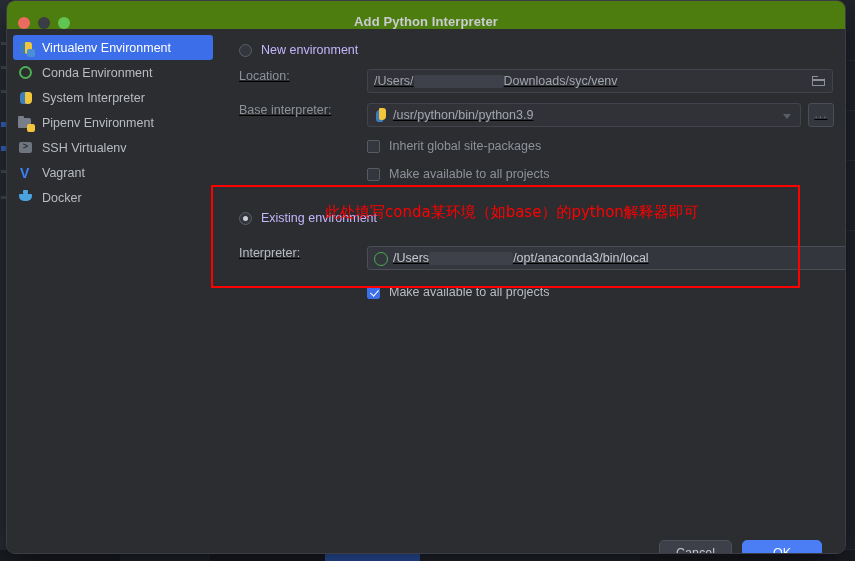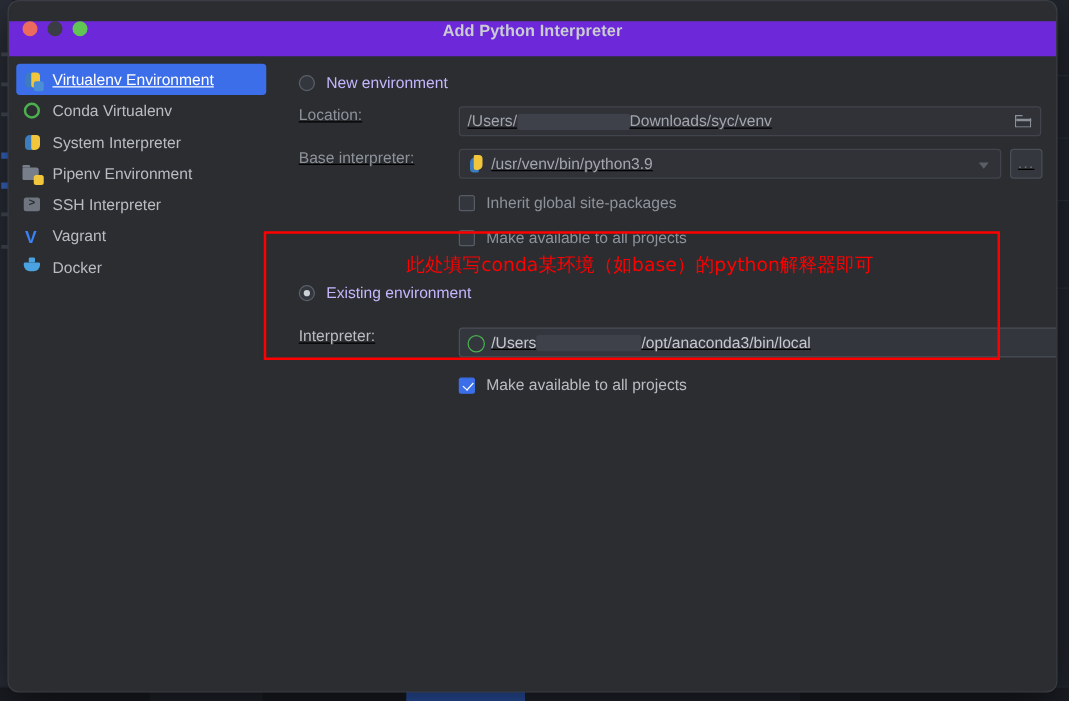--- a/index.html
+++ b/index.html
@@ -78,24 +78,23 @@
     border-radius: 9px;
     border: 1px solid #3a3d44;
     overflow: hidden;
     box-shadow: 0 10px 40px rgba(0,0,0,.65);
   }
 
   
   #titlebar {
     position: relative;
     height: 28px;
-    background: #6d28d9;
-    display: flex;
-    align-items: flex-start;
-    margin-top: 16px;
+    background: #4d7c0f;
+    display: flex;
+    align-items: flex-end;
   }
   .traffic {
     display: flex;
     gap: 8px;
     margin-left: 11px;
   }
   .tl {
     width: 12px; height: 12px;
     border-radius: 50%;
     display: block;
@@ -139,21 +138,21 @@
     background: #3b6ee8;
     border-radius: 3px;
     margin: 0 6px 0 6px;
     padding-left: 5px;
   }
   .side-label {
     font-size: 12.5px;
     color: #b9bcc2;
     white-space: nowrap;
   }
-  .side-item.selected .side-label { color: #ffffff; text-decoration: underline; }
+  .side-item.selected .side-label { color: #ffffff; }
 
   
   .ico { width: 16px; height: 16px; flex: 0 0 16px; position: relative; }
 
   .ico-pyvenv, .ico-python, .ico-pipenv { }
   .py-body { position: absolute; inset: 1px; }
   .py-blue, .py-yellow {
     position: absolute; width: 7px; height: 12px;
   }
   .py-blue {
@@ -522,21 +521,21 @@
             </span>
           <span class="venv-badge"></span>
         </span>
         <span class="side-label">Virtualenv Environment</span>
       </div>
 
       <div class="side-item">
         <span class="ico">
             <span class="ico-conda-ring"></span>
           </span>
-        <span class="side-label">Conda Virtualenv</span>
+        <span class="side-label">Conda Environment</span>
       </div>
 
       <div class="side-item">
         <span class="ico">
           <span class="py-body">
               <span class="py-blue"></span>
               <span class="py-yellow"></span>
             </span>
         </span>
         <span class="side-label">System Interpreter</span>
@@ -547,21 +546,21 @@
           <span class="ico-folder"></span>
           <span class="venv-badge" style="background:#f2c63c;"></span>
         </span>
         <span class="side-label">Pipenv Environment</span>
       </div>
 
       <div class="side-item">
         <span class="ico">
             <span class="ico-ssh">&gt;</span>
           </span>
-        <span class="side-label">SSH Interpreter</span>
+        <span class="side-label">SSH Virtualenv</span>
       </div>
 
       <div class="side-item">
         <span class="ico">
             <span class="ico-vagrant">V</span>
           </span>
         <span class="side-label">Vagrant</span>
       </div>
 
       <div class="side-item">
@@ -596,21 +595,21 @@
 
       <div class="field-row">
         <span class="field-label">Base interpreter:</span>
         <span class="textfield disabled" style="width:434px">
           <span class="inline-py">
             <span class="py-body">
                 <span class="py-blue"></span>
                 <span class="py-yellow"></span>
               </span>
           </span>
-          <span>/usr/venv/bin/python3.9</span>
+          <span>/usr/python/bin/python3.9</span>
           <span class="dropdown-arrow dim"></span>
         </span>
         <span class="ellipsis-btn dim">...</span>
       </div>
 
       <div class="check-row">
         <span class="checkbox"></span>
         <span class="check-label">Inherit global site-packages</span>
       </div>
 

